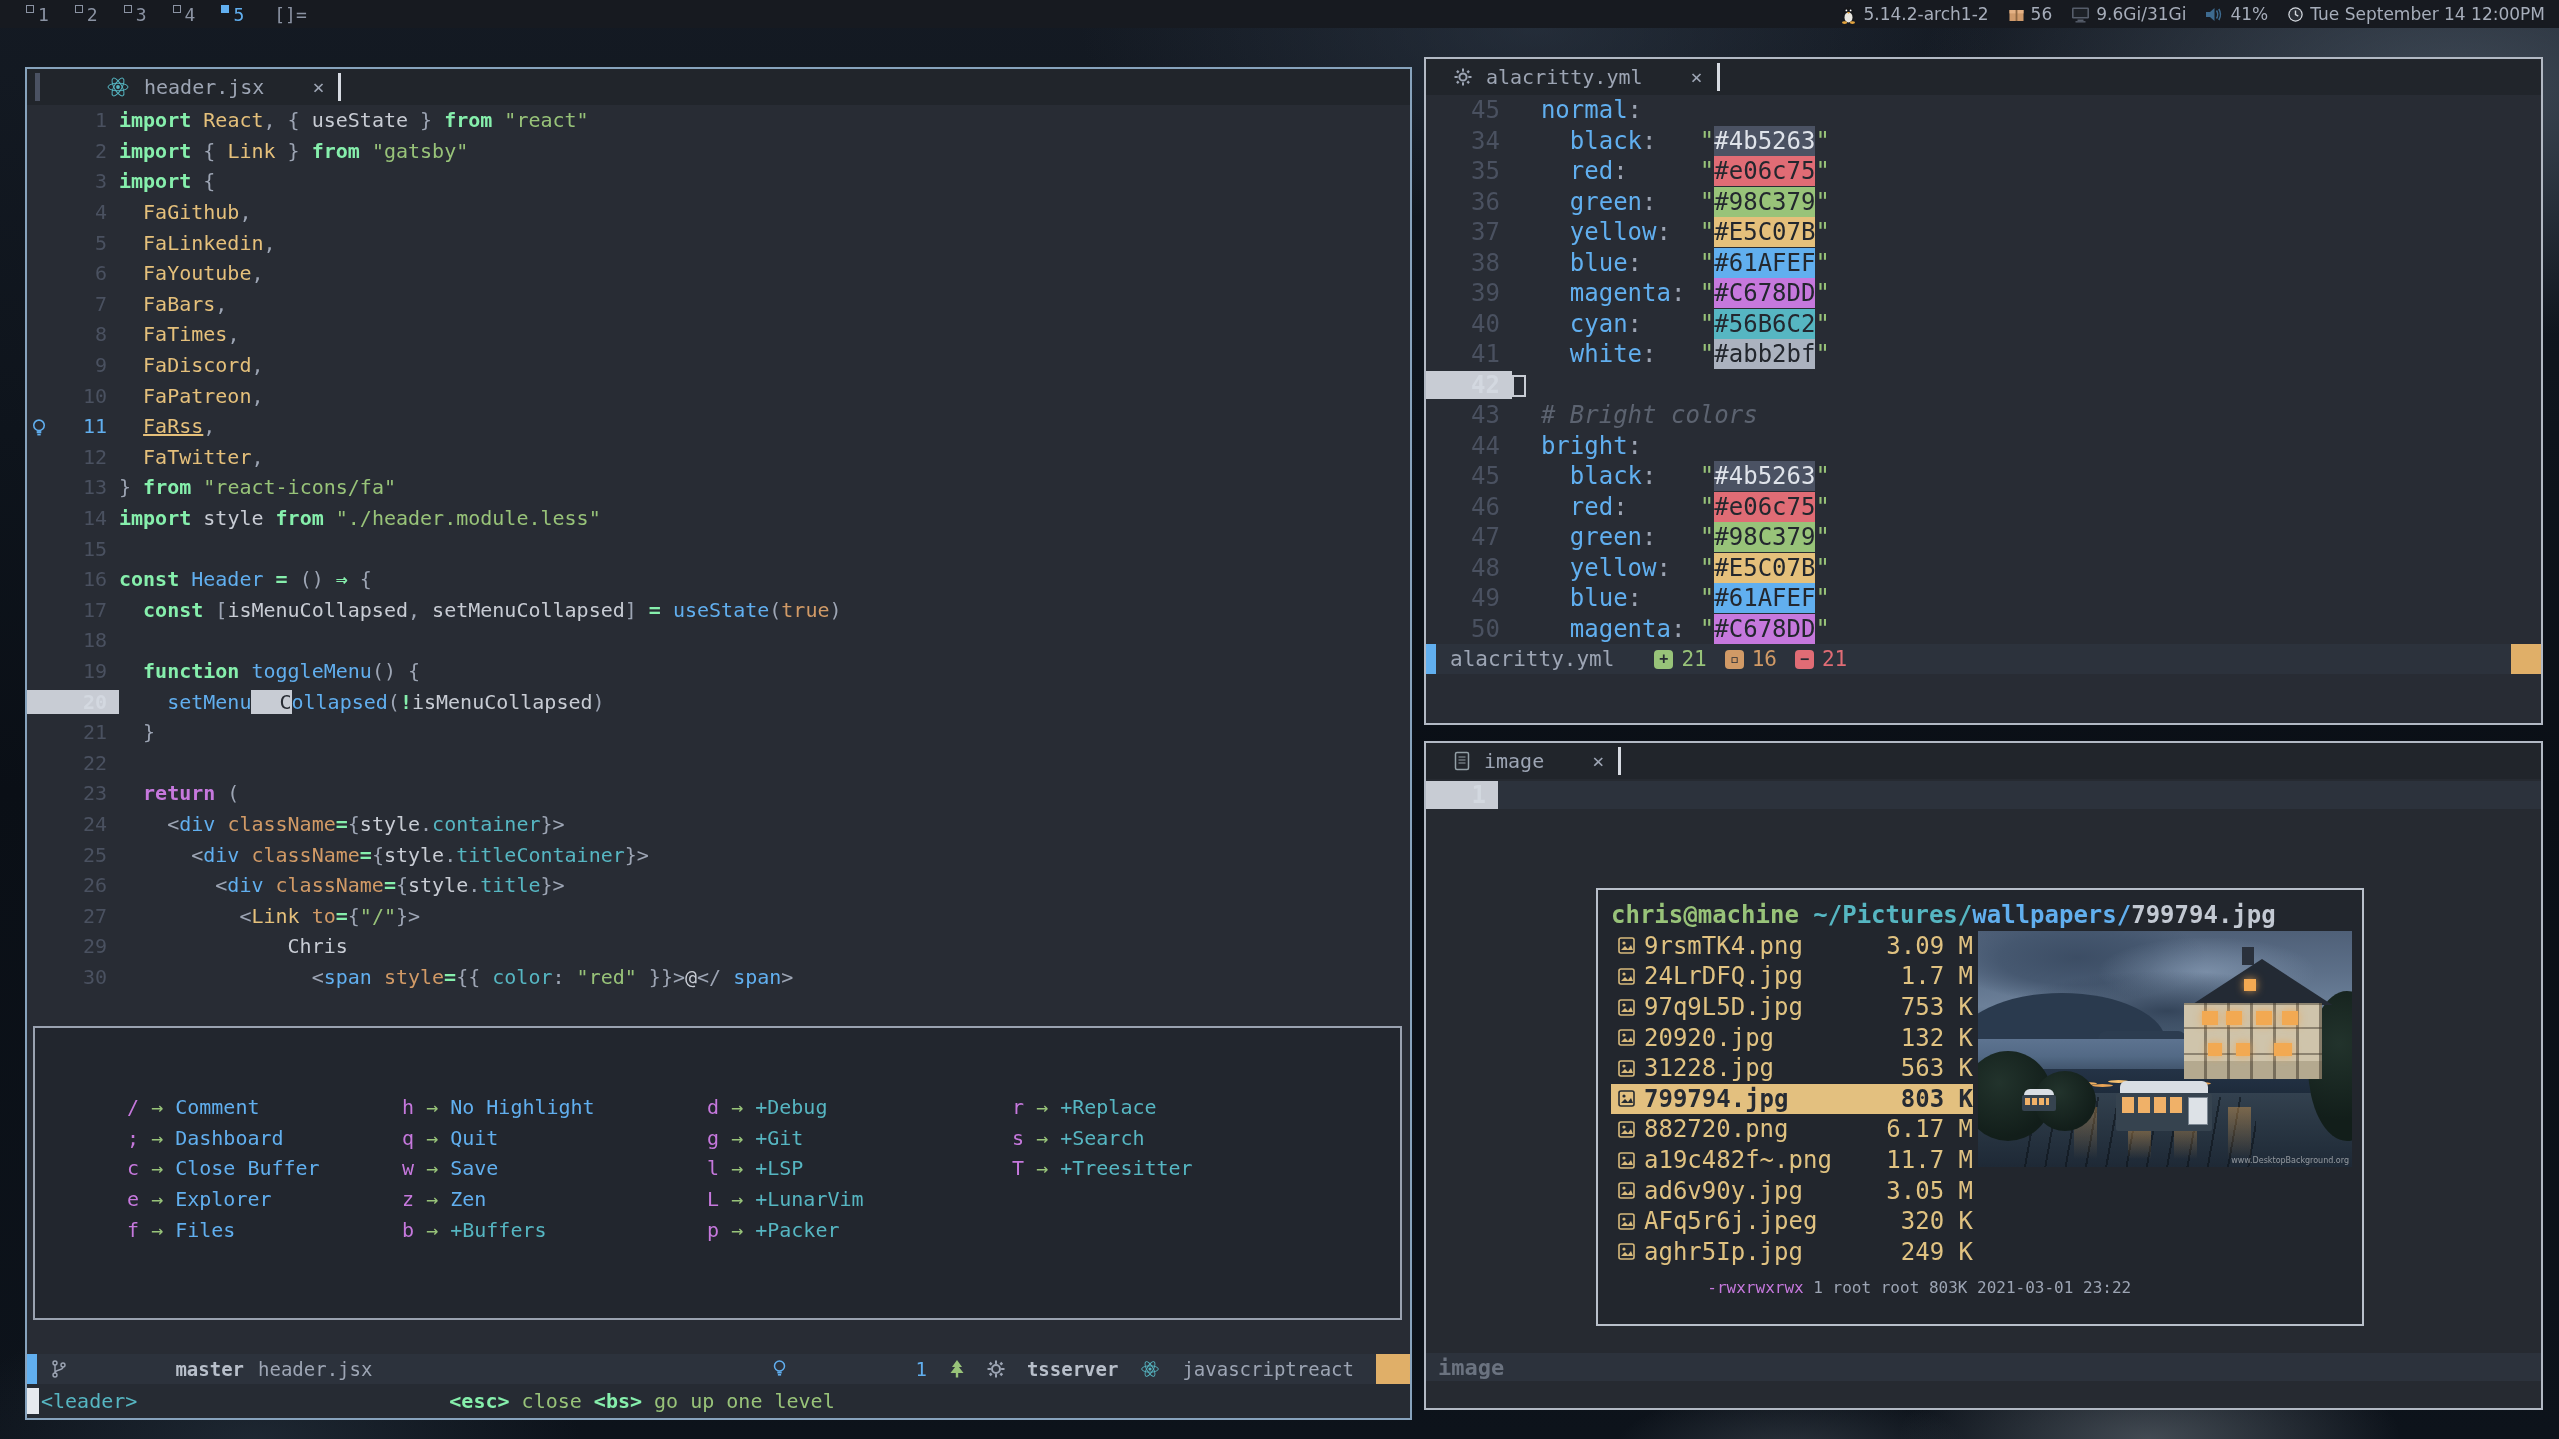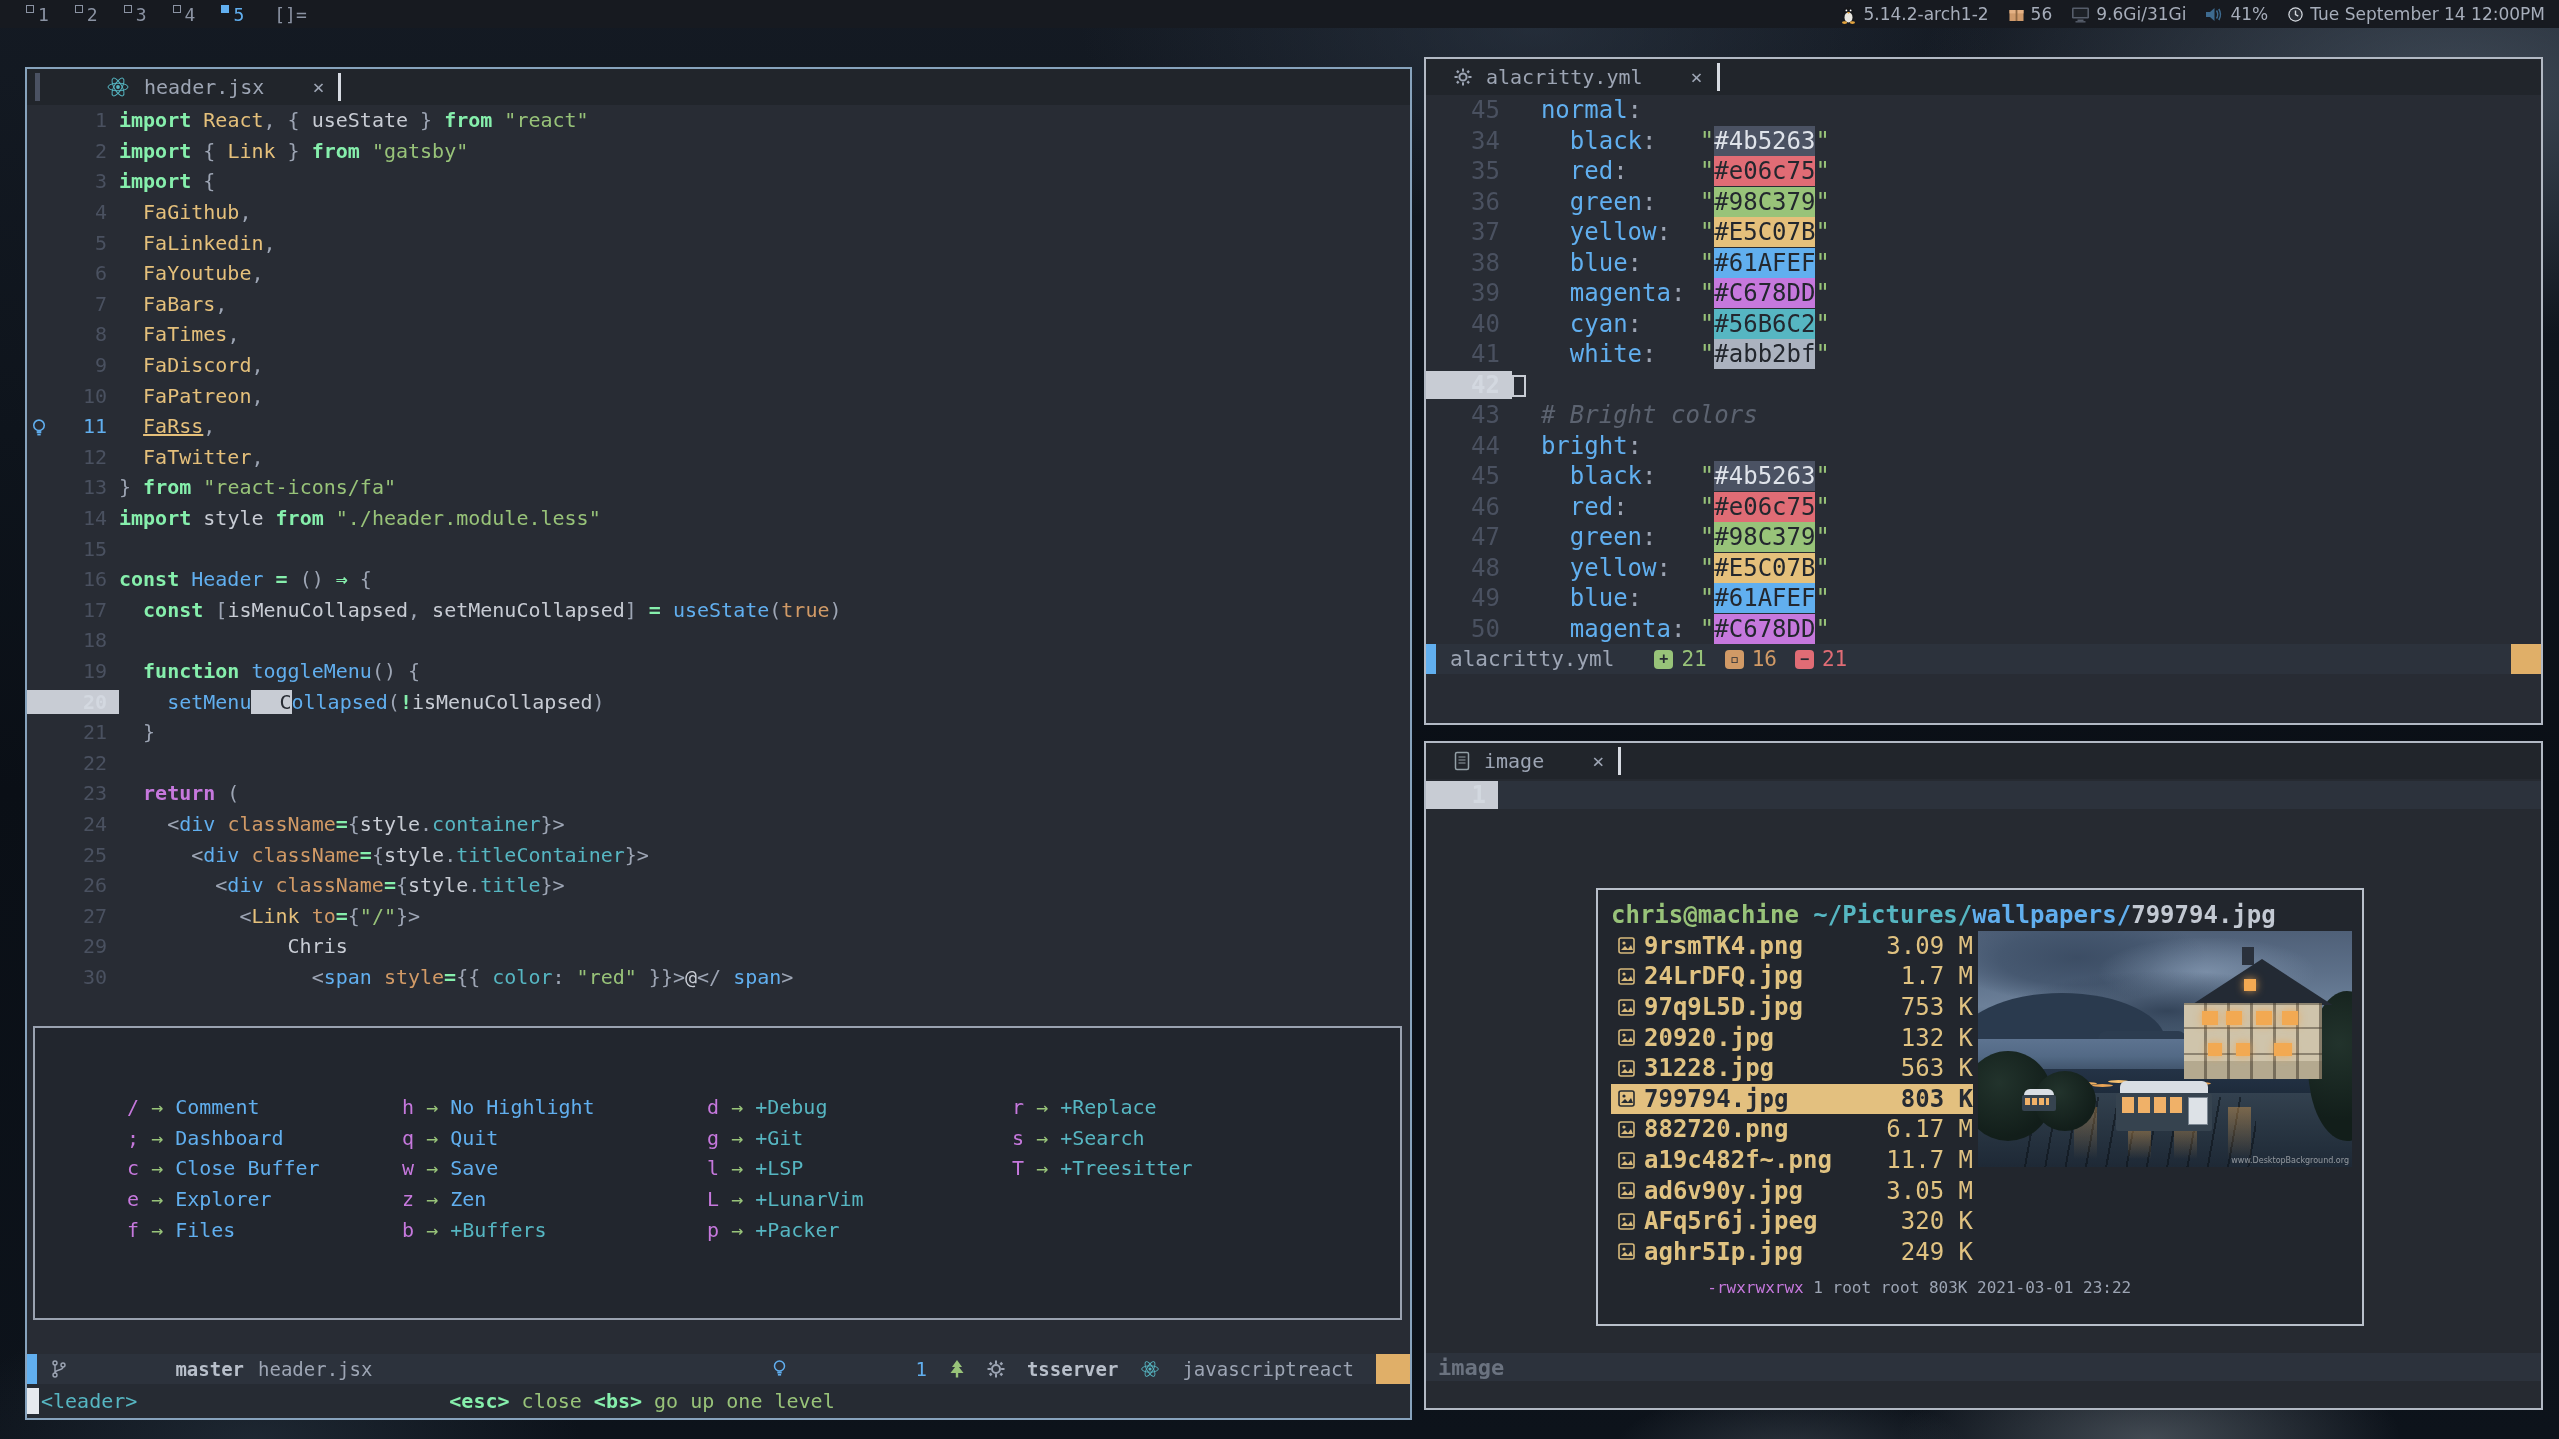--- a/index.html
+++ b/index.html
@@ -97,21 +97,21 @@
   #img-body{position:relative;flex:1 1 auto;}
   #fm{position:absolute;left:170px;top:78px;width:768px;height:438px;background:#22262d;
       border:2px solid #b9c0ca;box-sizing:border-box;padding:10px 0 0 13px;font-size:24px;}
   .fm-line{height:30.6px;display:flex;align-items:center;white-space:pre;}
   .fm-user{color:#98c379;font-weight:bold;}
   .fm-p1{color:#56b6c2;font-weight:bold;}
   .fm-p2{color:#61afef;font-weight:bold;}
   .fm-file{color:#c3c9d3;font-weight:bold;}
   .fm-row{width:362px;display:flex;align-items:center;gap:9px;height:30.6px;color:#e0c281;
           padding-left:7px;box-sizing:border-box;}
-  .fm-row .nm{flex:1;white-space:pre;font-weight:bold;}
+  .fm-row .nm{flex:1;white-space:pre;}
   .fm-row .sz{white-space:pre;}
   .fm-row.sel{background:#e3c07f;color:#262b33;font-weight:bold;}
   .fm-perm{position:absolute;left:13px;bottom:8px;white-space:pre;font-size:16px;}
   .permbits{color:#c678dd;}
   .permmeta{color:#9da5b4;}
   
   #preview{position:absolute;right:10px;top:41px;width:374px;height:236px;overflow:hidden;
            background:linear-gradient(180deg,#4f6078 0%,#5d7089 18%,#6c8099 32%,#53687f 42%,#5d7693 48%,#41546b 56%,#22303f 64%,#2c3b4a 74%,#202d3a 100%);}
   .pv{position:absolute;padding-left:18px;}
   .pv-cloud1{left:-30px;top:-18px;width:240px;height:90px;border-radius:50%;background:radial-gradient(closest-side,#394a61,#44566e 60%,transparent);opacity:.9;}

